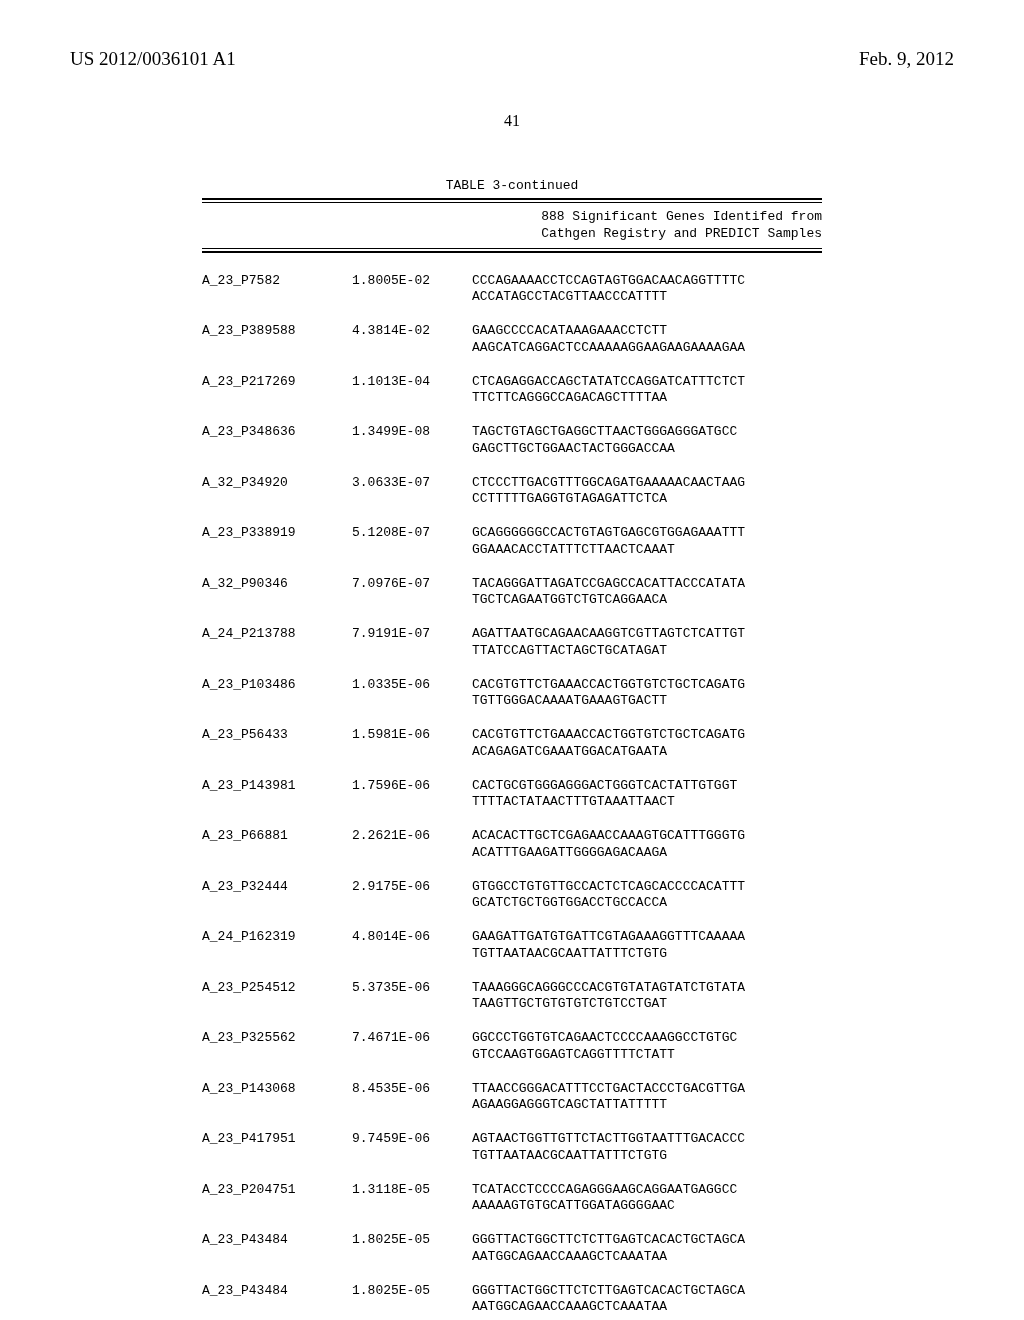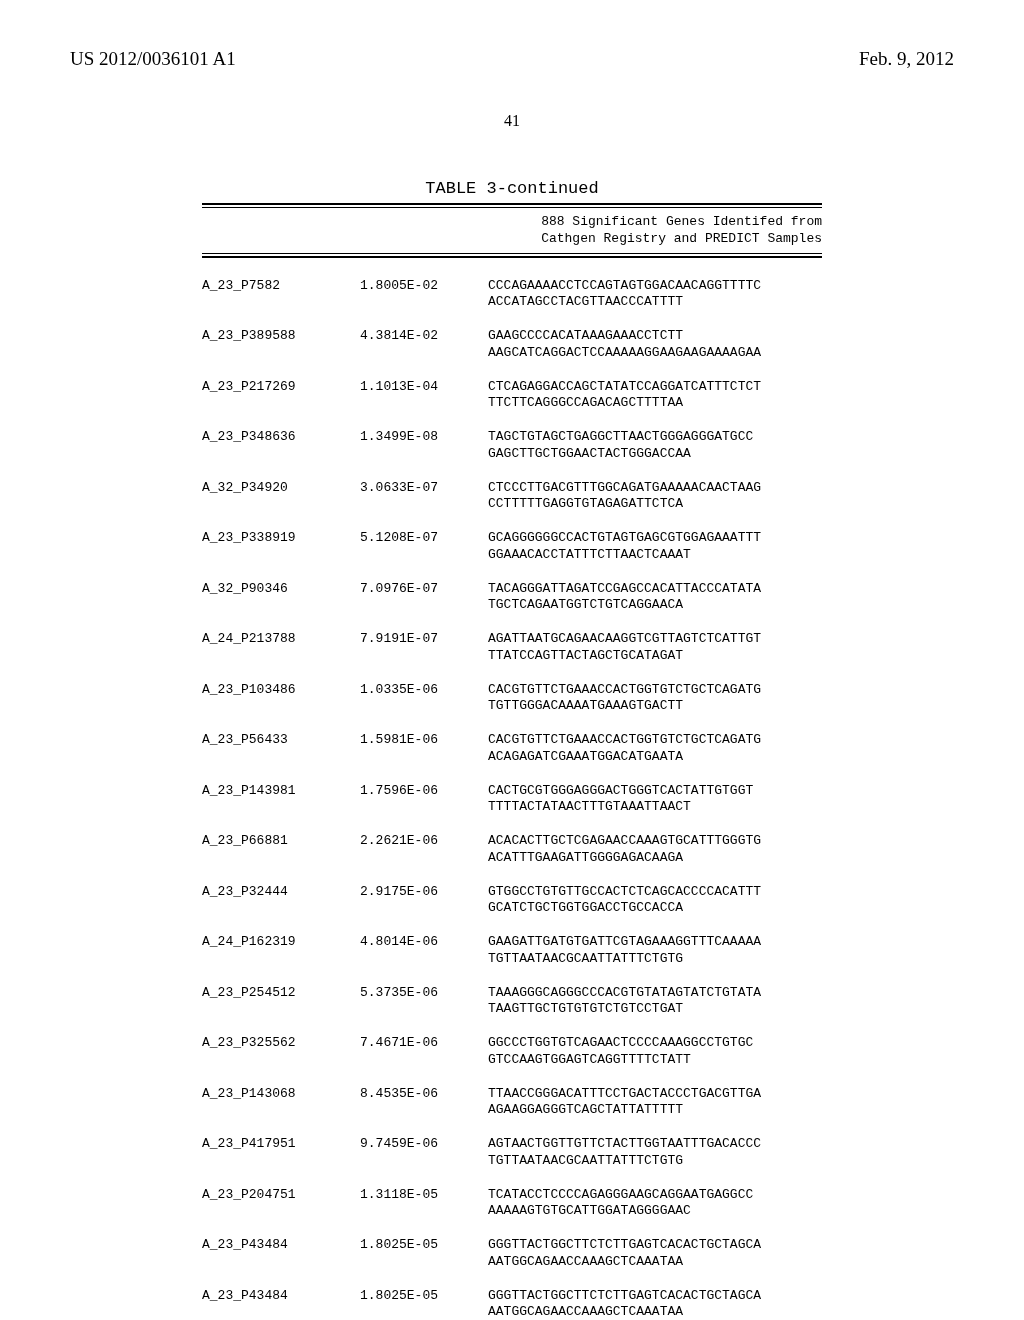--- a/index.html
+++ b/index.html
@@ -32,39 +32,38 @@
   .table-wrap {
     margin: 0 auto;
     width: 620px;
     font-family: "Courier New", Courier, monospace;
     font-size: 13px;
     line-height: 1.25;
   }
   .table-title {
     text-align: center;
     margin-bottom: 4px;
-    font-size: 17px;
+    font-size: 13px;
   }
   .rule-thick {
     border-top: 2px solid #000;
     margin: 2px 0;
   }
   .rule-thin {
     border-top: 1px solid #000;
     margin: 2px 0;
   }
   .subtitle {
     text-align: right;
     padding: 4px 0;
     font-size: 13px;
   }
   .row {
     display: grid;
     grid-template-columns: 150px 120px 1fr;
-    column-gap: 8px;
     margin-bottom: 18px;
     align-items: start;
   }
   .col-id, .col-val, .col-seq {
     white-space: pre-wrap;
     word-break: break-all;
   }
   .col-seq {
     font-family: "Courier New", Courier, monospace;
   }

